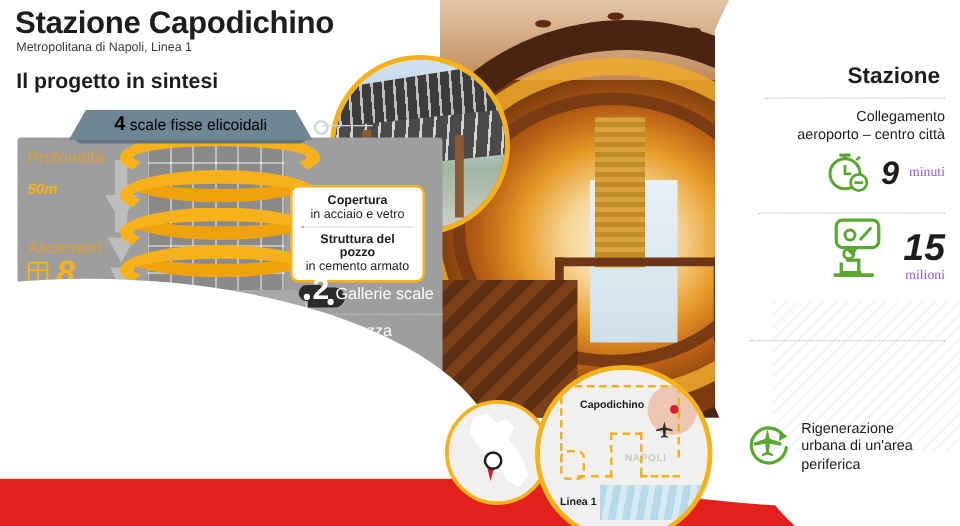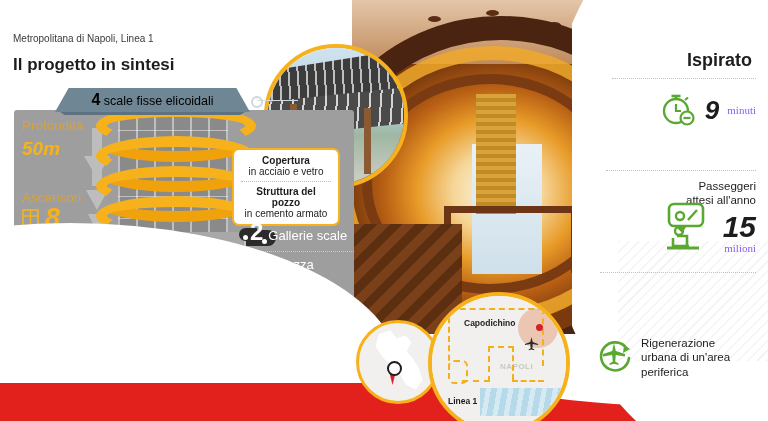--- a/index.html
+++ b/index.html
@@ -36,21 +36,21 @@
   
   .helix{position:absolute;left:96px;top:104px;width:160px;height:150px;}
   .coil{position:absolute;left:0;width:160px;height:40px;border:11px solid #f7b21b;border-radius:50%/50%;
         border-bottom-color:transparent;box-sizing:border-box;}
   .coil.b{border:11px solid #efa20c;border-top-color:transparent;border-left-color:transparent;border-right-color:transparent;}
 
   
   .stat-l{position:absolute;color:#f6b318;}
   .stat-l .lab{font-size:13.5px;color:#d9a23a;}
   .stat-l .val{font-size:27px;font-weight:bold;font-style:italic;color:#f7b21b;line-height:1;}
-  .stat-l .val span{font-size:19px;font-style:italic;}
+  .stat-l .val span{font-size:12px;font-style:italic;}
 
   .depth{left:22px;top:118px;}
   .lifts{left:22px;top:190px;}
   .lifts .row{display:flex;align-items:center;gap:6px;}
   .diam{left:113px;top:250px;text-align:center;}
   .diam .row{display:flex;align-items:center;gap:6px;justify-content:center;}
 
   .arrow-dn{position:absolute;left:84px;top:128px;width:26px;height:112px;opacity:.45;}
 
   
@@ -153,20 +153,21 @@
      clip-path:ellipse(330px 150px at 80px 180px);}
   .footer-date{position:absolute;right:14px;bottom:14px;font-size:9.5px;color:#ffd9d6;}
   .diag-tex{position:absolute;right:0;bottom:60px;width:150px;height:120px;
      background:repeating-linear-gradient(-45deg,rgba(0,0,0,.045) 0 1.5px,transparent 1.5px 7px);pointer-events:none;}
 </style>
 </head>
 <body>
 
 <div id="stage">
 
+  <div class="h-title">Stazione Capodichino</div>
   <div class="h-sub">Metropolitana di Napoli, Linea 1</div>
   <div class="h-sec">Il progetto in sintesi</div>
 
   <div class="logo">
     <span class="logo-txt">webuild</span>
     <svg class="logo-mark" viewBox="0 0 24 22">
       <g fill="none" stroke="#cf0a2c" stroke-width="1.7" stroke-linecap="round">
         <path d="M3 20 C3 9, 9 2, 19 2"></path>
         <path d="M6 20 C6 10, 11 3.5, 21 3"></path>
         <path d="M9 20 C9 11, 14 5, 22 5"></path>
@@ -345,46 +346,46 @@
     <div class="map-lbl">Capodichino</div>
     <div class="map-pt"></div>
     <svg class="map-plane" viewBox="0 0 16 16">
       <path d="M8 1 L9.3 6.4 L15 8.4 L15 9.6 L9.3 8.6 L8.9 13 L11 14.3 L11 15.2 L8 14.5 L5 15.2 L5 14.3 L7.1 13 L6.7 8.6 L1 9.6 L1 8.4 L6.7 6.4 Z" fill="#2b2b2b"></path>
     </svg>
     <div class="map-lin1">Linea 1</div>
   </div>
 
   <div class="benefits"></div>
   <div class="diag-tex"></div>
-  <div class="ben-title">Ispirato</div>
+  <div class="ben-title">Stazione</div>
   <div class="ben-sep" style="top:78px;width:144px;"></div>
 
   <div class="ben-blk" style="top:88px;width:160px;">
+    <div class="ben-lab">
+      <span>Collegamento</span><br>
+      <span>aeroporto – centro città</span>
+    </div>
     <div class="ben-row">
       <svg class="ben-ico" viewBox="0 0 36 36">
         <circle cx="15" cy="19" r="12" fill="none" stroke="#5aa832" stroke-width="2.4"></circle>
         <line x1="15" y1="4" x2="15" y2="7" stroke="#5aa832" stroke-width="2.6"></line>
         <line x1="10.5" y1="4" x2="19.5" y2="4" stroke="#5aa832" stroke-width="2.6"></line>
         <line x1="24" y1="8" x2="27" y2="5.5" stroke="#5aa832" stroke-width="2.2"></line>
         <path d="M15 12 V19 H20" fill="none" stroke="#5aa832" stroke-width="2.2"></path>
         <circle cx="26" cy="26" r="6.5" fill="#fff" stroke="#5aa832" stroke-width="2.2"></circle>
         <line x1="22.5" y1="26" x2="29.5" y2="26" stroke="#5aa832" stroke-width="2.2"></line>
       </svg>
       <span class="ben-num">9</span>
       <span class="ben-unit">minuti</span>
     </div>
   </div>
 
   <div class="ben-sep" style="top:170px;width:150px;"></div>
 
   <div class="ben-blk" style="top:180px;width:168px;">
-    <div class="ben-lab">
-      <span>Passeggeri</span><br>
-      <span>attesi all'anno</span>
-    </div>
     <div class="ben-row" style="align-items:center;">
       <svg width="56" height="56" viewBox="0 0 56 56" style="margin-top:-14px">
         <rect x="10" y="6" width="34" height="22" rx="5" fill="none" stroke="#5aa832" stroke-width="2.6"></rect>
         <path d="M18 28 l5 5 l3 -5" fill="none" stroke="#5aa832" stroke-width="2.6"></path>
         <circle cx="21" cy="18" r="4" fill="none" stroke="#5aa832" stroke-width="2.4"></circle>
         <line x1="29" y1="22" x2="38" y2="12" stroke="#5aa832" stroke-width="2.4"></line>
         <circle cx="20" cy="33" r="4" fill="none" stroke="#5aa832" stroke-width="2.4"></circle>
         <path d="M18 38 h10 v10" fill="none" stroke="#5aa832" stroke-width="2.6"></path>
         <path d="M14 40 v8 h16" fill="none" stroke="#5aa832" stroke-width="2.6"></path>
         <line x1="8" y1="50" x2="40" y2="50" stroke="#5aa832" stroke-width="3"></line>

